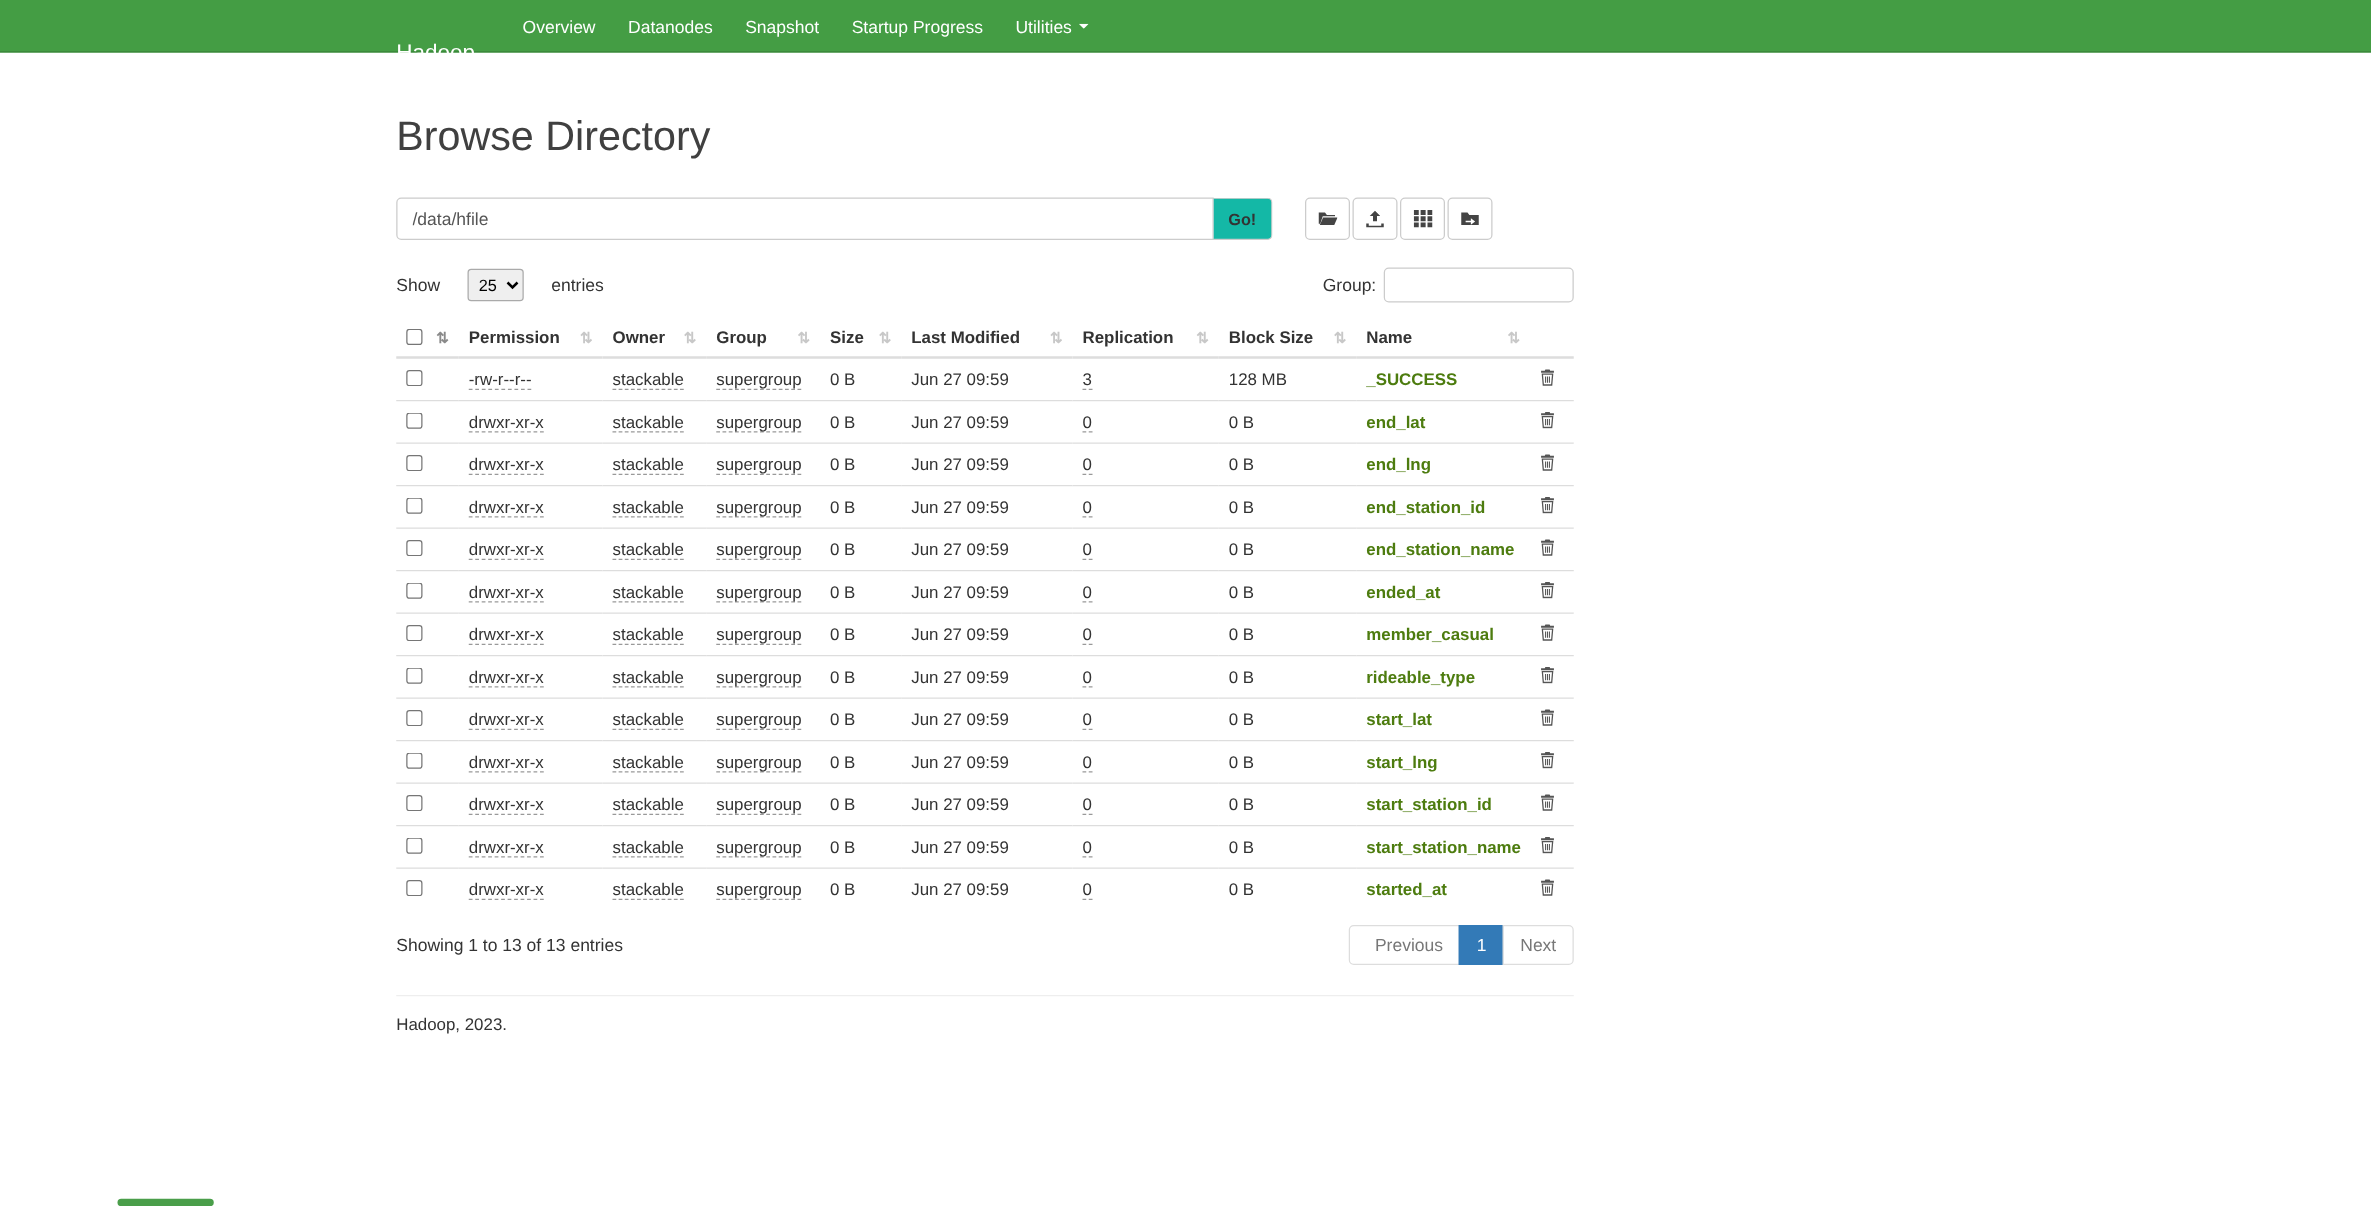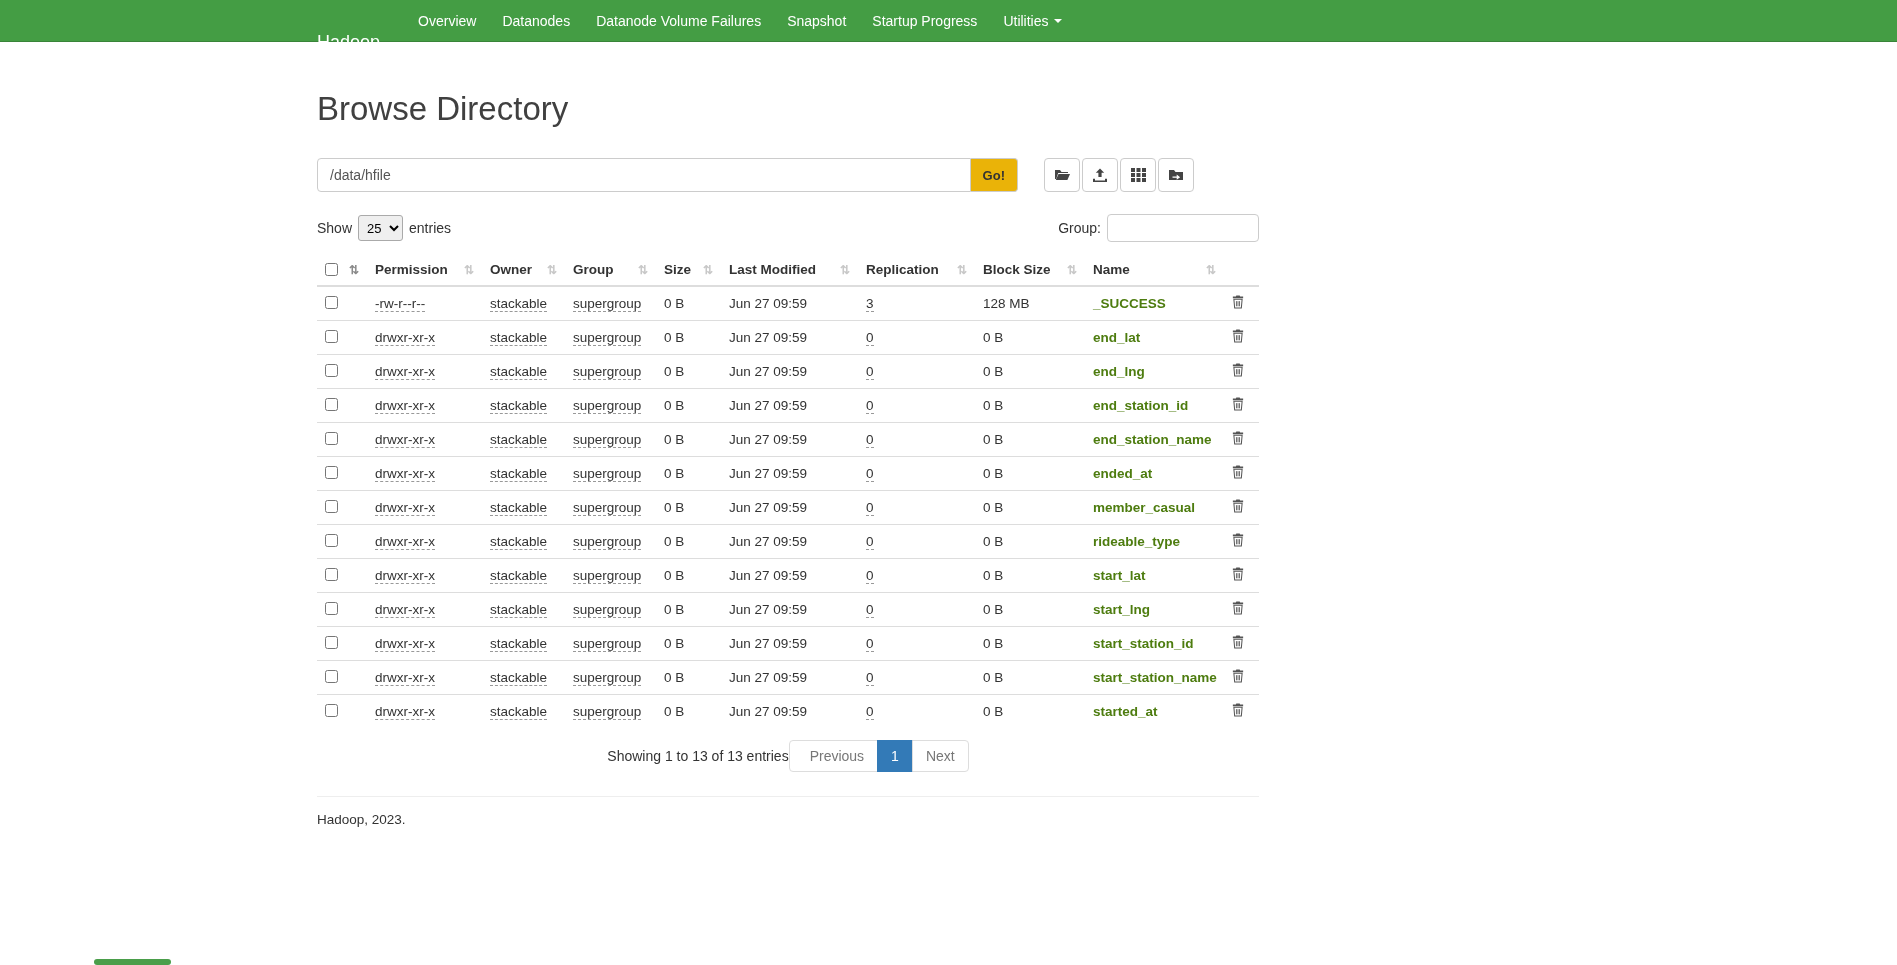--- a/index.html
+++ b/index.html
@@ -76,21 +76,21 @@
     color: #555;
     font-family: "Liberation Sans", sans-serif;
     outline: none;
   }
   .go-btn {
     height: 34px;
     padding: 6px 12px;
     border: 1px solid #ccc;
     border-left: none;
     border-radius: 0 4px 4px 0;
-    background: #eab308;
+    background: #14b8a6;
     color: #333;
     font-size: 13px;
     font-weight: bold;
     cursor: pointer;
     font-family: "Liberation Sans", sans-serif;
   }
   .icon-btn-group { display: flex; gap: 2px; margin-left: 26px; }
   .icon-btn {
     width: 36px;
     height: 34px;
@@ -104,21 +104,21 @@
   }
 
   
   .controls-row {
     display: flex;
     justify-content: space-between;
     align-items: center;
     margin-top: 22px;
     margin-bottom: 12px;
   }
-  .show-entries { display: flex; align-items: center; gap: 6px; font-size: 14px; }
+  .show-entries { display: flex; align-items: center; gap: 22px; font-size: 14px; }
   .page-size-select {
     height: 26px;
     border: 1px solid #aaa;
     border-radius: 3px;
     font-size: 13px;
     font-family: "Liberation Sans", sans-serif;
     padding: 2px 4px;
   }
   .search-box { display: flex; align-items: center; gap: 6px; font-size: 14px; }
   .search-input {
@@ -166,21 +166,21 @@
     background: none;
     border: none;
     cursor: pointer;
     padding: 0;
     line-height: 0;
   }
 
   
   .table-footer-row {
     display: flex;
-    justify-content: center;
+    justify-content: space-between;
     align-items: center;
     margin-top: 12px;
   }
   .showing-text { font-size: 14px; color: #333; }
   .pagination { display: inline-flex; list-style: none; }
   .pagination .page-item {
     border: 1px solid #ddd;
     margin-left: -1px;
     background: #fff;
     color: #777;
@@ -218,23 +218,20 @@
 <body>
 
 <nav class="navbar">
   <a class="navbar-brand">Hadoop</a>
   <ul class="navbar-nav">
     <li>
         <a>Overview</a>
       </li>
     <li>
         <a>Datanodes</a>
-      </li>
-    <li>
-        <a>Datanode Volume Failures</a>
       </li>
     <li>
         <a>Snapshot</a>
       </li>
     <li>
         <a>Startup Progress</a>
       </li>
     <li>
       <a>
         <span>Utilities</span>

